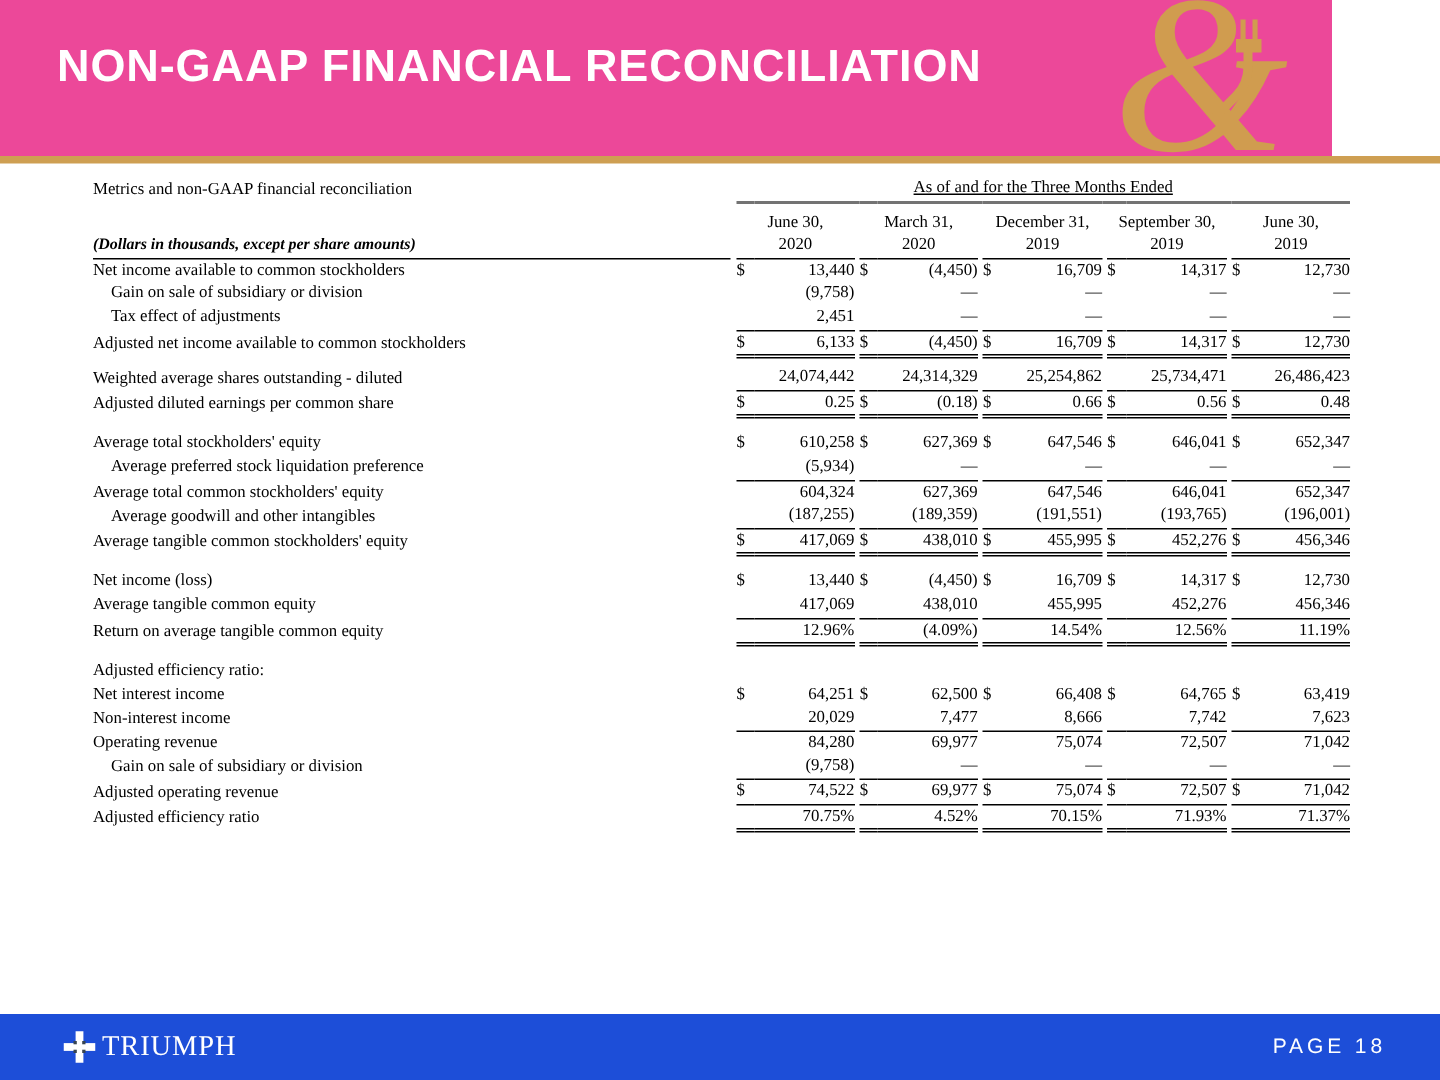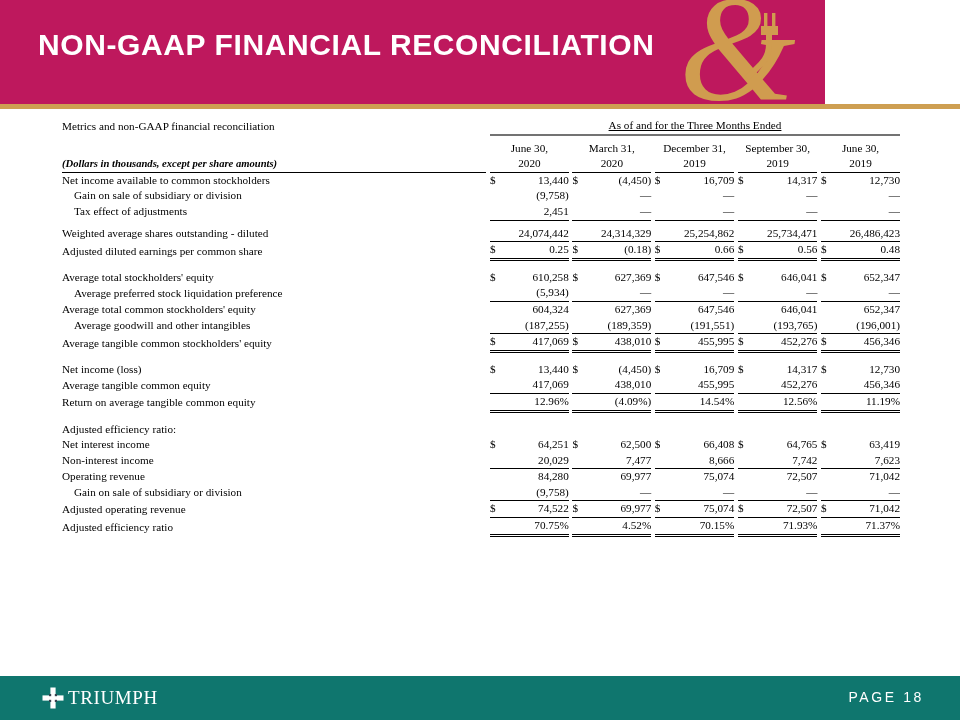--- a/index.html
+++ b/index.html
@@ -17,23 +17,23 @@
     position: relative;
     width: 960px;
     height: 720px;
     background: #ffffff;
   }
 
   
   .header {
     position: absolute;
     left: 0; top: 0;
-    width: 825px;
+    width: 888px;
     height: 104px;
-    background: #be185d;
+    background: #ec4899;
     overflow: hidden;
   }
   .header-rule {
     position: absolute;
     left: 0; top: 104px;
     width: 960px;
     height: 5px;
     background: #ce9f52;
   }
   .header-title {
@@ -128,21 +128,21 @@
     font-size: 11.2px;
   }
   .hdr-rule-top { border-bottom: 2px solid #737373; text-decoration: underline; }
 
   
   .footer {
     position: absolute;
     left: 0; top: 676px;
     width: 960px;
     height: 44px;
-    background: #0f766e;
+    background: #1d4ed8;
   }
   .logo-wrap {
     position: absolute;
     left: 42px;
     top: 9px;
     display: flex;
     align-items: center;
     height: 26px;
   }
   .logo-mark {
@@ -289,20 +289,38 @@
             <td class="gap"></td>
             <td class="cur u1"></td>
             <td class="num u1">—</td>
             <td class="gap"></td>
             <td class="cur u1"></td>
             <td class="num u1">—</td>
             <td class="gap"></td>
             <td class="cur u1"></td>
             <td class="num u1">—</td>
           </tr>
+          <tr>
+            <td class="lbl">Adjusted net income available to common stockholders</td>
+            <td class="gap"></td>
+            <td class="cur u2">$</td>
+            <td class="num u2">6,133</td>
+            <td class="gap"></td>
+            <td class="cur u2">$</td>
+            <td class="num u2">(4,450)</td>
+            <td class="gap"></td>
+            <td class="cur u2">$</td>
+            <td class="num u2">16,709</td>
+            <td class="gap"></td>
+            <td class="cur u2">$</td>
+            <td class="num u2">14,317</td>
+            <td class="gap"></td>
+            <td class="cur u2">$</td>
+            <td class="num u2">12,730</td>
+          </tr>
           <tr class="sp-sm">
             <td colspan="16"></td>
           </tr>
           <tr>
             <td class="lbl">Weighted average shares outstanding - diluted</td>
             <td class="gap"></td>
             <td class="cur u1"></td>
             <td class="num u1">24,074,442</td>
             <td class="gap"></td>
             <td class="cur u1"></td>

